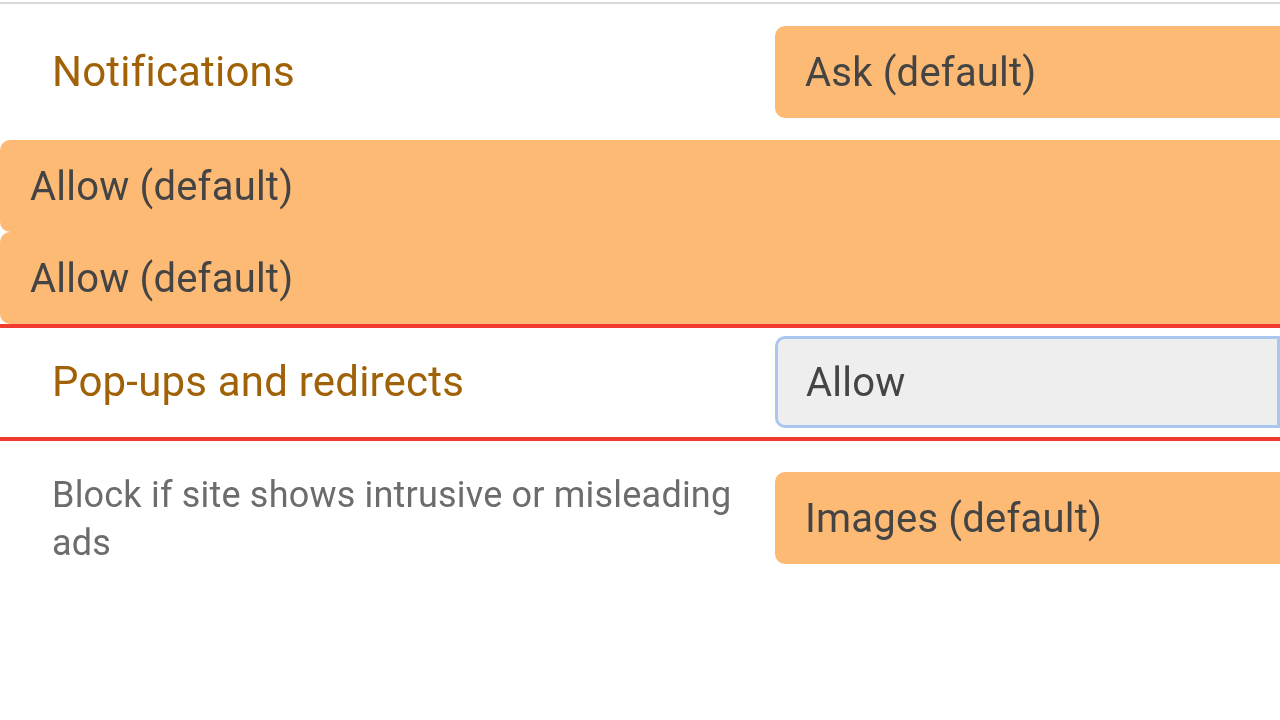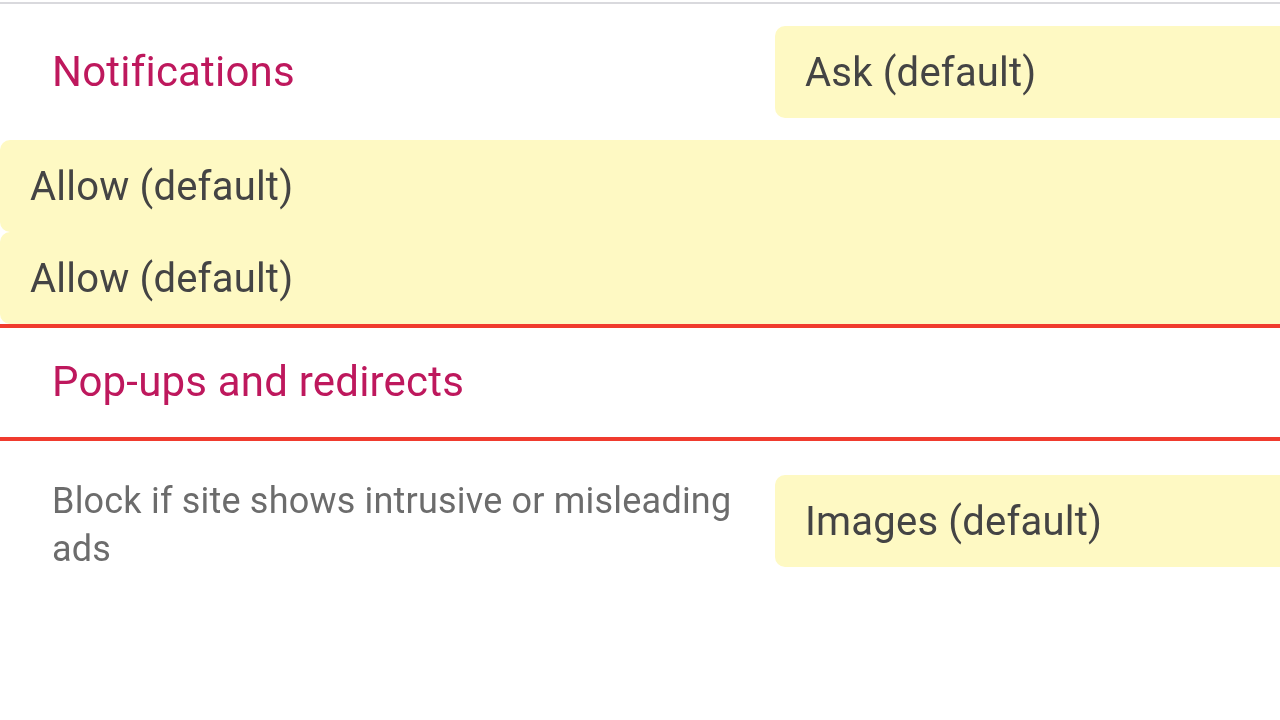--- a/index.html
+++ b/index.html
@@ -35,47 +35,47 @@
   .row .select-block {
     flex: 1 1 auto;
     display: flex;
     align-items: center;
     justify-content: flex-start;
   }
   .label-primary {
     font-size: 42px;
     font-weight: 400;
     line-height: 1.15;
-    color: #be185d;
+    color: #a16207;
     letter-spacing: 0.2px;
   }
   .label-secondary {
     font-size: 36px;
     font-weight: 400;
     color: #6c6c6c;
     line-height: 1.35;
     max-width: 680px;
-    margin-top: 8px;
+    margin-top: 2px;
     letter-spacing: 0.2px;
   }
   .select-pill {
     width: 100%;
     min-height: 92px;
     border-radius: 10px 0 0 10px;
     display: flex;
     align-items: center;
     padding: 0 28px;
     font-size: 40px;
     font-weight: 400;
     color: #444444;
     cursor: pointer;
     letter-spacing: 0.2px;
   }
   .select-normal {
-    background: #fef9c3;
+    background: #fdba74;
     border: 2px solid transparent;
   }
   .select-focused {
     background: #eeeeee;
     border: 3px solid #a9c7ef;
   }
   .highlight-wrap {
     border-top: 4px solid #f03b2e;
     border-bottom: 4px solid #f03b2e;
     width: 100%;
@@ -119,20 +119,25 @@
         <span>Allow (default)</span>
       </div>
     </div>
   </div>
 
   <div class="highlight-wrap">
     <div class="row">
       <div class="label-block">
         <div class="label-primary">Pop-ups and redirects</div>
       </div>
+      <div class="select-block">
+        <div class="select-pill select-focused">
+          <span>Allow</span>
+        </div>
+      </div>
     </div>
   </div>
 
   <div class="row ads-row">
     <div class="label-block">
       <div class="label-secondary">Block if site shows intrusive or misleading ads</div>
     </div>
     <div class="select-block">
       <div class="select-pill select-normal">
         <span>Images (default)</span>

